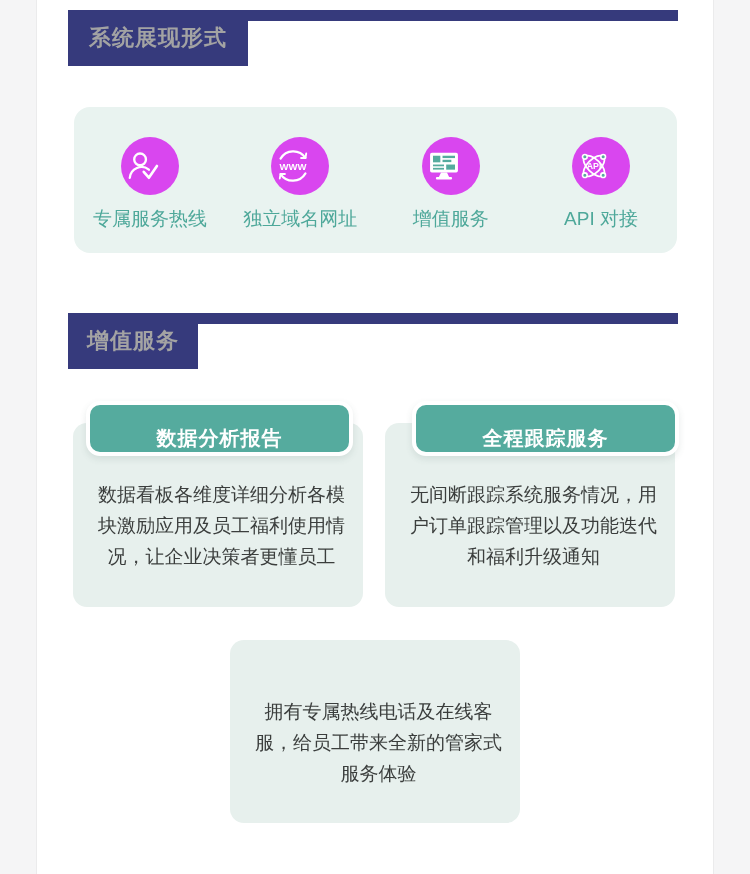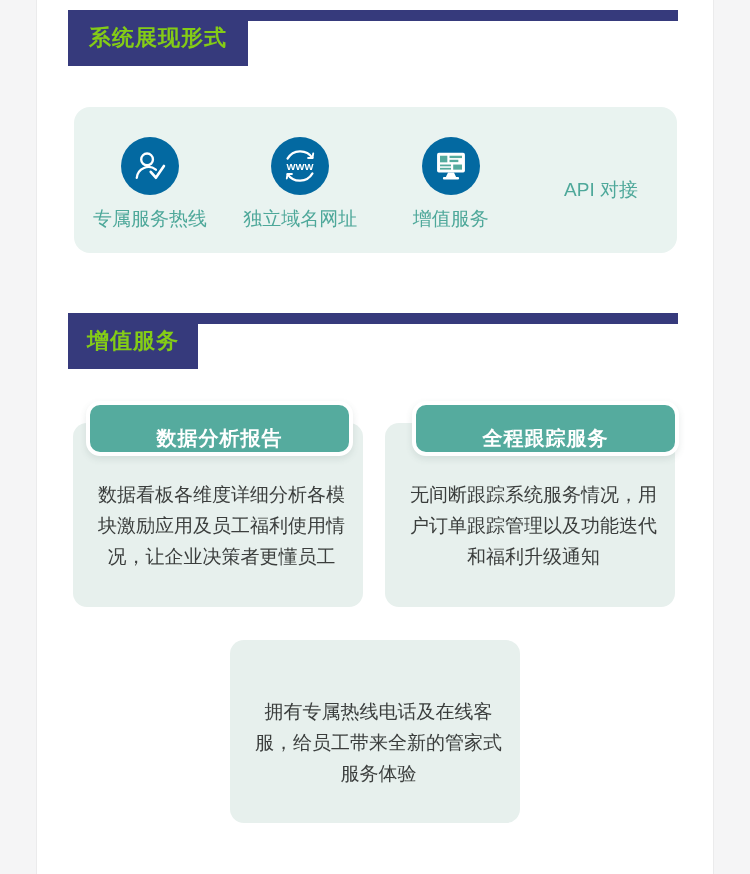--- a/index.html
+++ b/index.html
@@ -28,21 +28,21 @@
   .sec-header .bar {
     position: absolute; left: 0; top: 0;
     width: 610px; height: 11px;
     background: #363a7c;
   }
   .sec-header .block {
     position: absolute; left: 0; top: 0;
     height: 56px;
     background: #363a7c;
     display: flex; align-items: center; justify-content: center;
-    color: #84cc16; font-size: 22px; font-weight: bold;
+    color: #a3a3a3; font-size: 22px; font-weight: bold;
     letter-spacing: 1px;
   }
   .hdr1 { top: 10px; }
   .hdr1 .block { width: 180px; }
   .hdr2 { top: 313px; }
   .hdr2 .block { width: 130px; }
 
   
   .features-panel {
     position: absolute; left: 74px; top: 107px;
@@ -51,22 +51,22 @@
     border-radius: 16px;
     display: flex; justify-content: space-between; align-items: center;
     padding: 8px 16px 0 16px;
   }
   .feature {
     display: flex; flex-direction: column; align-items: center;
     min-width: 120px;
   }
   .feature .circle {
     width: 58px; height: 58px; border-radius: 50%;
-    background: #0369a1;
-    display: flex; align-items: center; justify-content: center;
+    background: #d946ef;
+    display: flex; align-items: center; justify-content: flex-start;
   }
   .feature .flabel {
     margin-top: 11px;
     color: #4ea89a; font-size: 19px; white-space: nowrap;
   }
 
   
   .card {
     position: absolute;
     width: 290px;
@@ -149,20 +149,31 @@
           <rect x="15" y="28" width="15" height="2.4" fill="#55ab9e"></rect>
           <rect x="15" y="32.5" width="15" height="2.4" fill="#55ab9e"></rect>
           <polygon points="26,39 34,39 37,45 23,45" fill="#ffffff"></polygon>
           <rect x="19" y="45" width="22" height="3.4" rx="1.5" fill="#ffffff"></rect>
         </svg>
       </div>
       <div class="flabel">增值服务</div>
     </div>
 
     <div class="feature">
+      <div class="circle">
+        <svg width="44" height="44" viewBox="0 0 60 60" fill="none" stroke="#ffffff">
+          <ellipse cx="30" cy="30" rx="18" ry="9" stroke-width="2.4" transform="rotate(45 30 30)"></ellipse>
+          <ellipse cx="30" cy="30" rx="18" ry="9" stroke-width="2.4" transform="rotate(-45 30 30)"></ellipse>
+          <circle cx="17.5" cy="17.5" r="3.2" stroke-width="2.2" fill="#55ab9e"></circle>
+          <circle cx="42.5" cy="17.5" r="3.2" stroke-width="2.2" fill="#55ab9e"></circle>
+          <circle cx="17.5" cy="42.5" r="3.2" stroke-width="2.2" fill="#55ab9e"></circle>
+          <circle cx="42.5" cy="42.5" r="3.2" stroke-width="2.2" fill="#55ab9e"></circle>
+          <text x="30" y="34.5" text-anchor="middle" font-size="12" font-weight="bold" fill="#ffffff" stroke="none" font-family="Liberation Sans, sans-serif">API</text>
+        </svg>
+      </div>
       <div class="flabel">API 对接</div>
     </div>
 
   </div>
 
   <div class="sec-header hdr2">
     <div class="bar"></div>
     <div class="block">
       <span>增值服务</span>
     </div>

